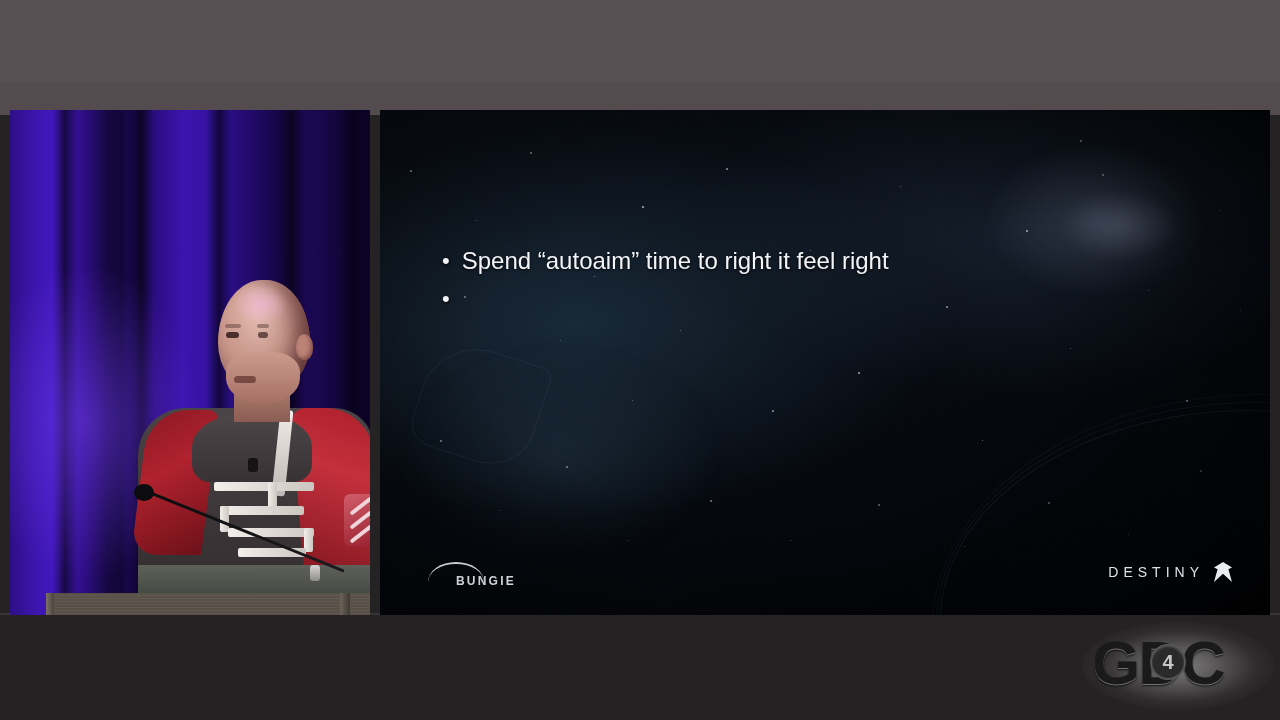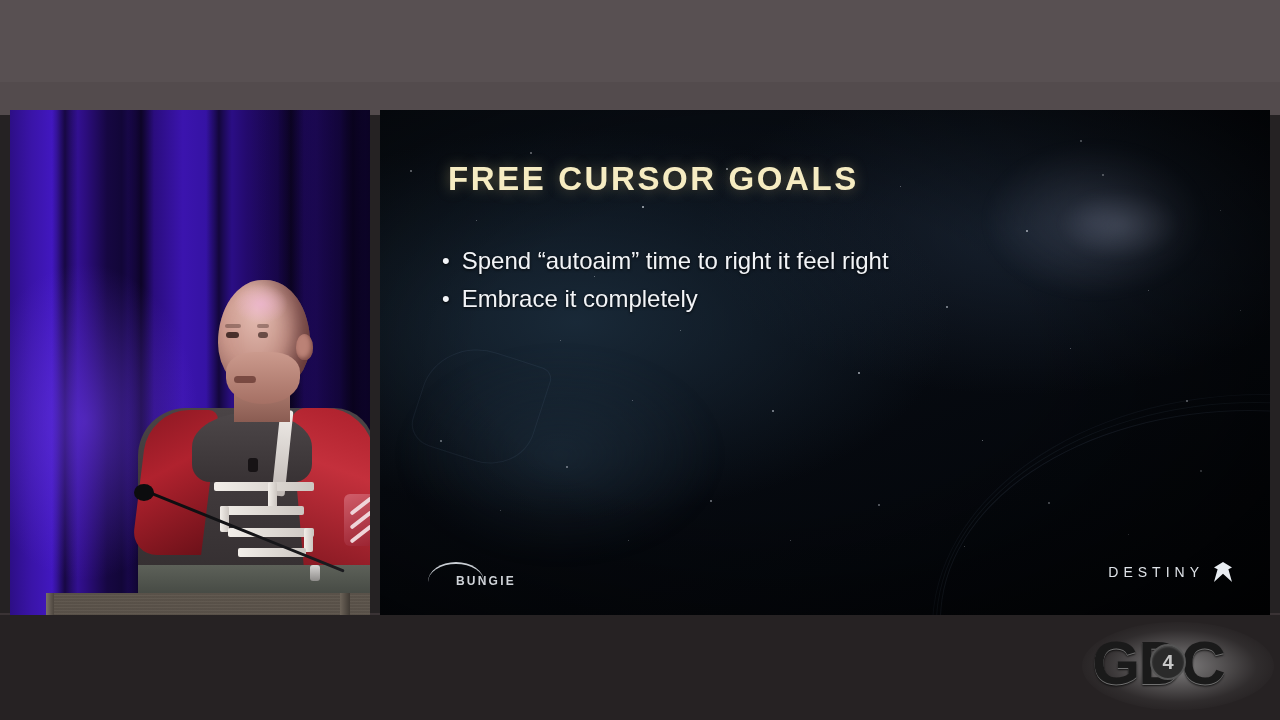--- a/index.html
+++ b/index.html
@@ -453,30 +453,28 @@
     <div class="star" style="left:820px; top:360px; width:2px; height:2px; opacity:.4"></div>
     <div class="star" style="left:700px; top:30px;  width:2px; height:2px; opacity:.6"></div>
     <div class="star" style="left:860px; top:200px; width:1px; height:1px; opacity:.4"></div>
     <div class="star" style="left:180px; top:230px; width:1px; height:1px; opacity:.4"></div>
     <div class="star" style="left:84px;  top:186px; width:2px; height:2px; opacity:.5"></div>
     <div class="star" style="left:252px; top:290px; width:1px; height:1px; opacity:.4"></div>
   </div>
 
   <div class="vignette"></div>
 
-  <div id="slide-title">FREE CURSOR GOALS</div>
 
   <div id="slide-bullets">
     <div class="bullet">
       <span class="bullet-dot">•</span>
       <span>Spend “autoaim” time to right it feel right</span>
     </div>
     <div class="bullet">
       <span class="bullet-dot">•</span>
-      <span>Embrace it completely</span>
     </div>
   </div>
 
   <div id="bungie-logo">
     <div id="bungie-arc"></div>
     <div id="bungie-text">BUNGIE</div>
   </div>
 
   <div id="destiny-logo">
     <div id="destiny-text">DESTINY</div>

